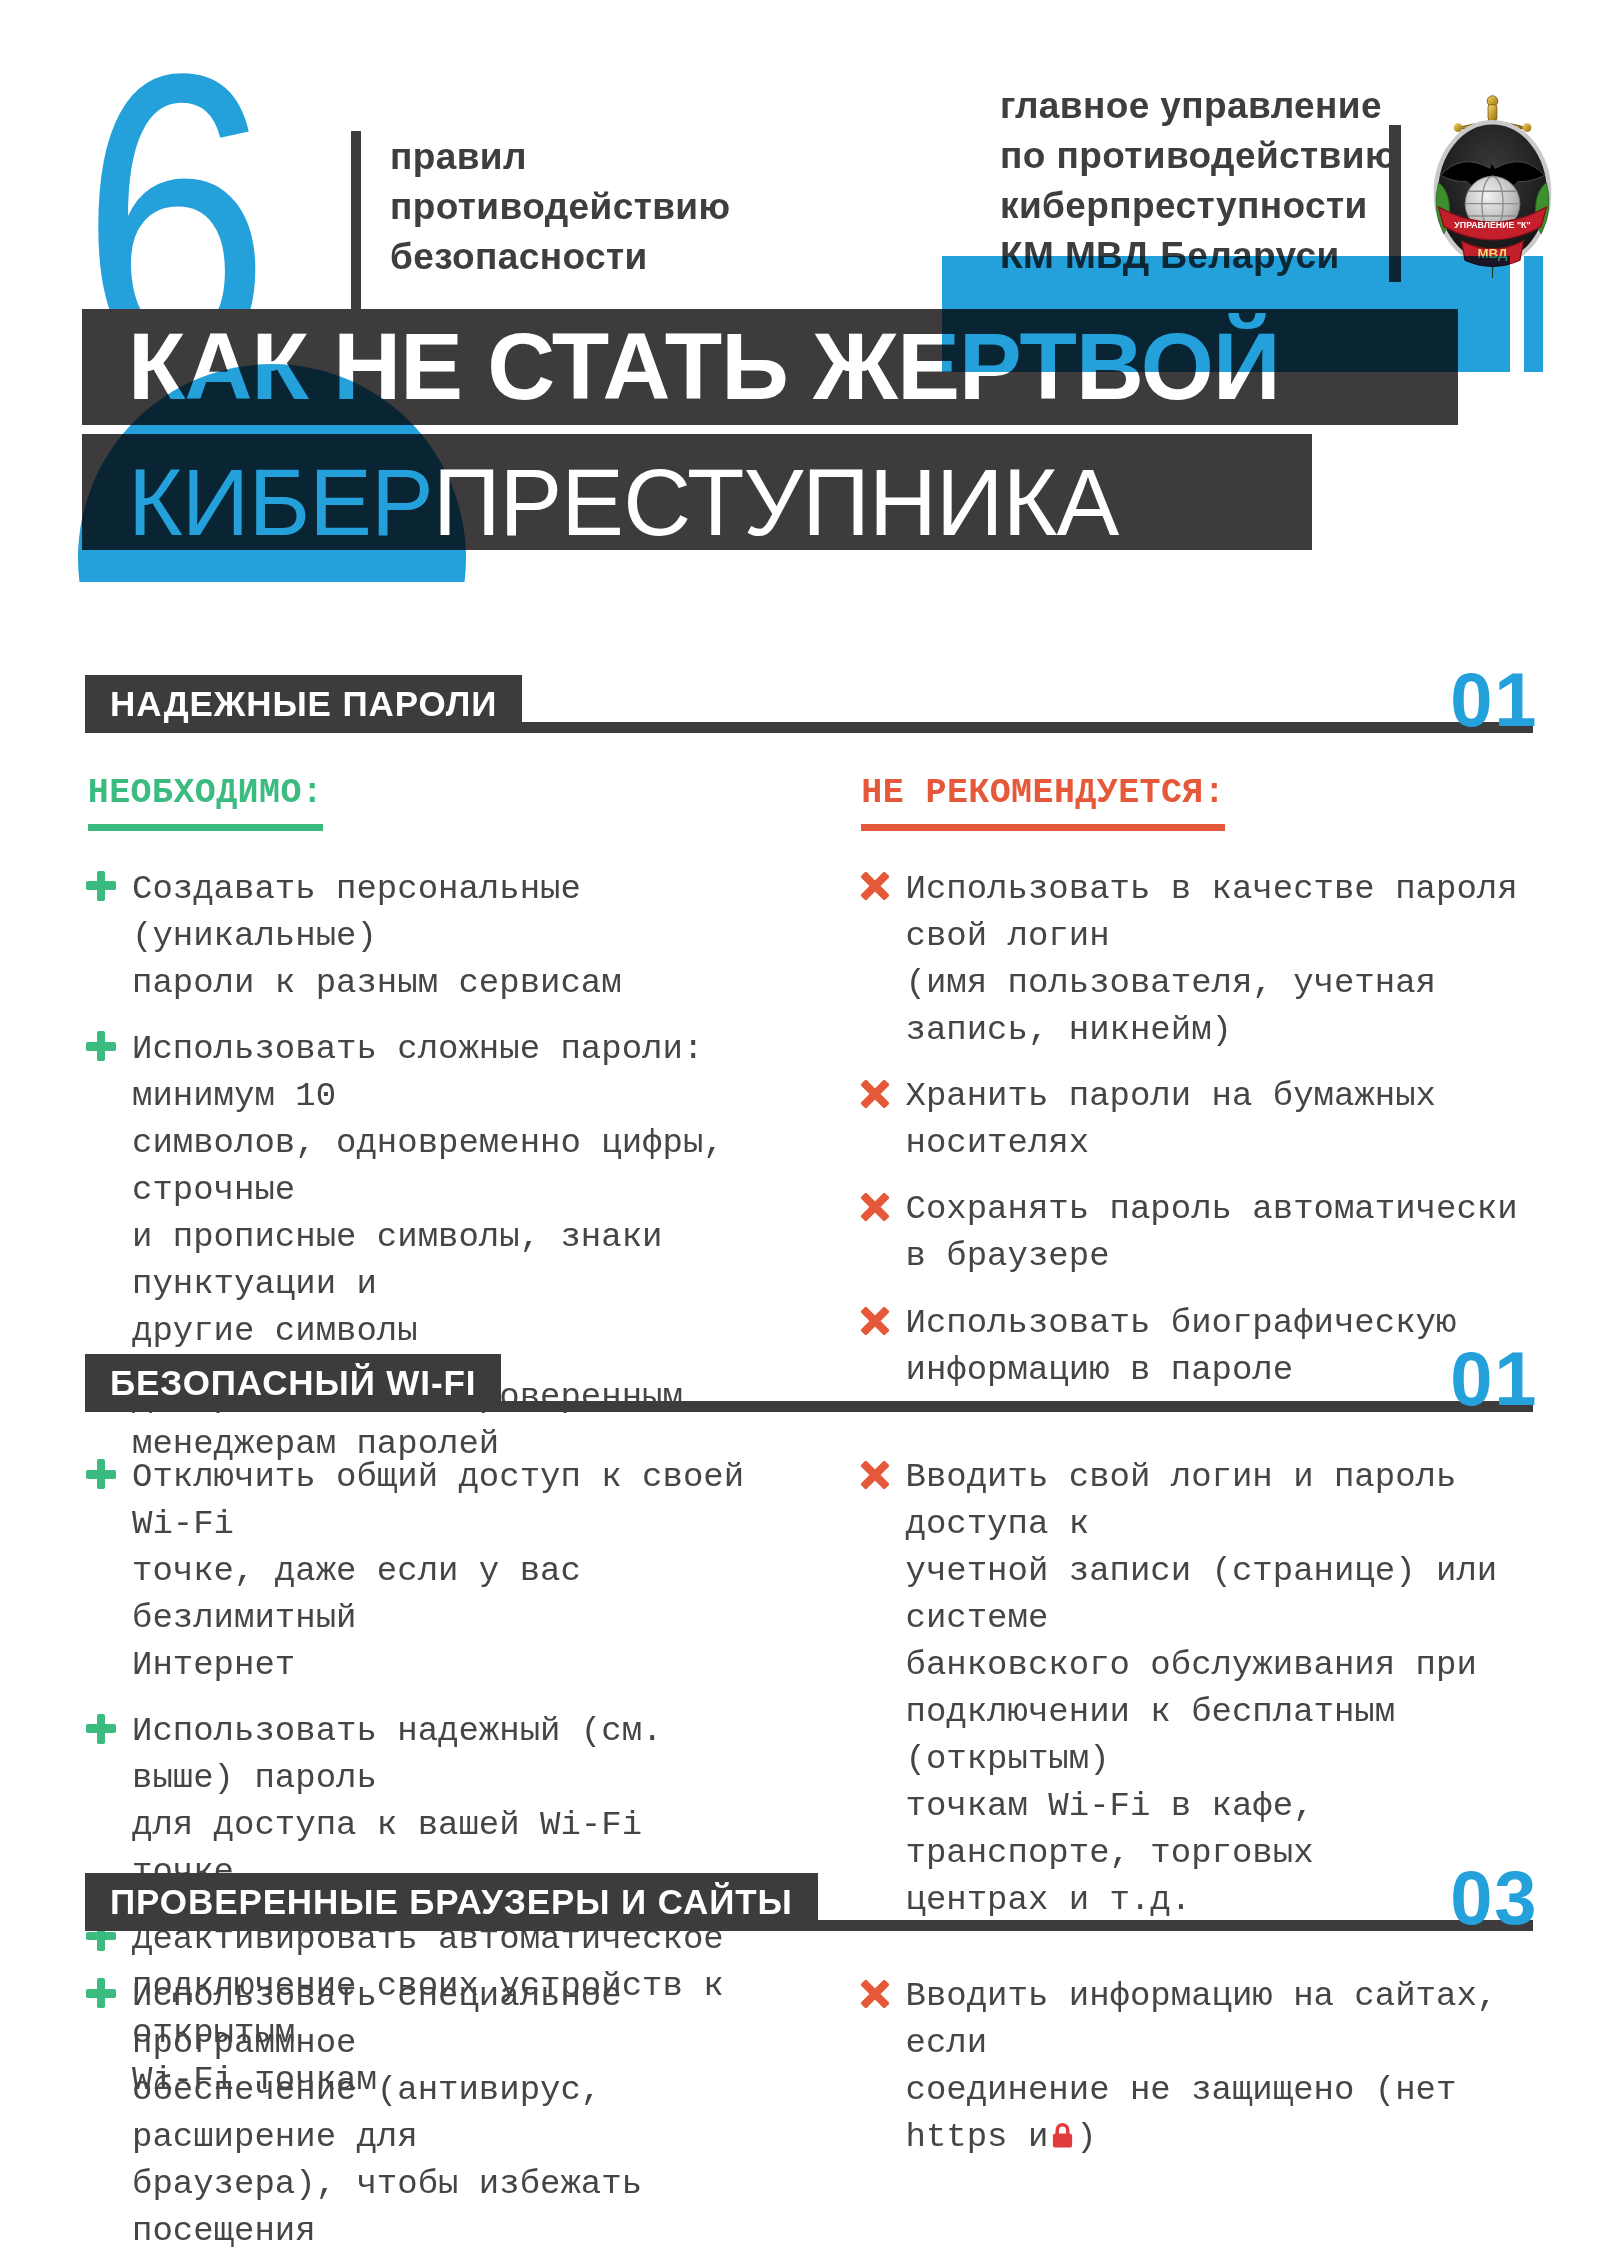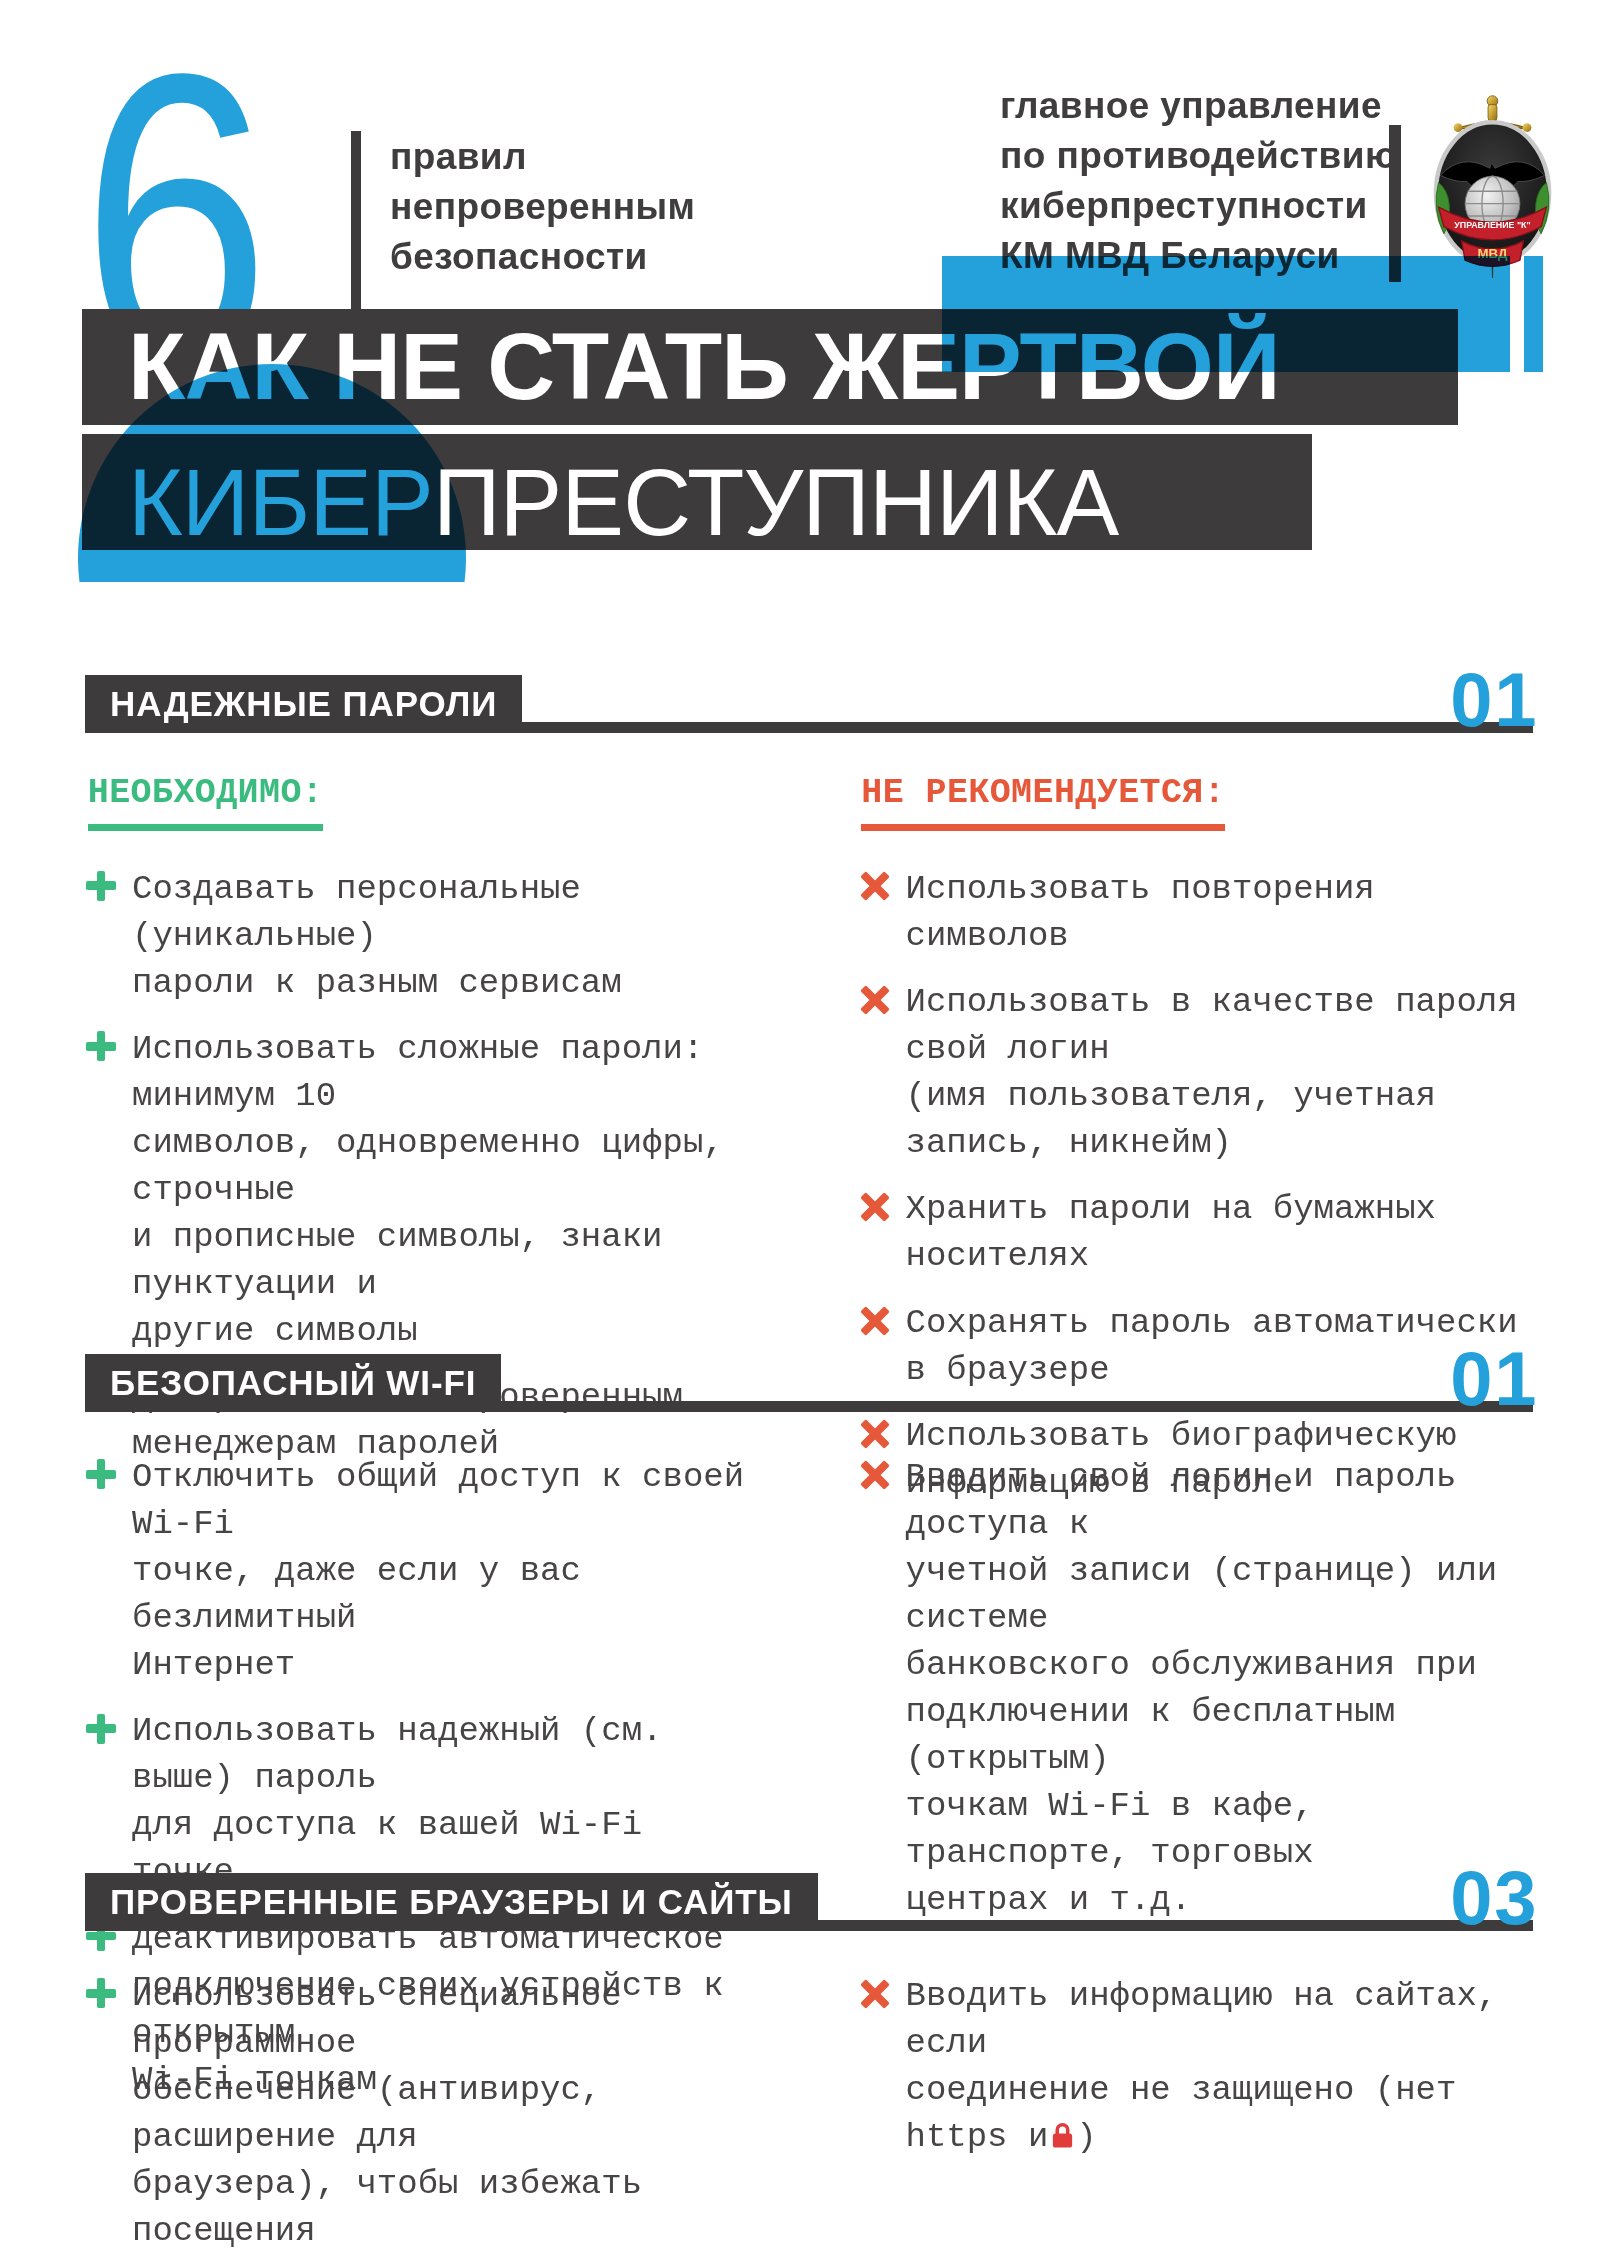--- a/index.html
+++ b/index.html
@@ -85,21 +85,21 @@
   .lock-icon{display:inline-block;vertical-align:-2.6px;margin:0 3.5px;}
 
   .col{min-width:0;display:flex;flex-direction:column;align-items:stretch;}
 </style>
 </head>
 <body>
 
 <div class="big-number">6</div>
 <div class="v-rule" style="left:351px;top:131px;width:9.7px;height:187px;"></div>
 <div class="brand-text" style="left:390px;top:132px;">правил
-непроверенным
+противодействию
 безопасности</div>
 
 <div class="brand-text" style="left:1000px;top:81px;">главное управление
 по противодействию
 киберпреступности
 КМ МВД Беларуси</div>
 <div class="v-rule" style="left:1389px;top:125px;width:11.5px;height:157px;"></div>
 
 <svg class="abs" style="left:1412px;top:94px;" width="161" height="191" viewBox="0 0 182 216">
   <defs>
@@ -182,24 +182,20 @@
       <div class="item">
         <span class="marker"><span class="plus"></span></span>
         <span class="item-text">Доверять только проверенным
 менеджерам паролей</span>
       </div>
     </div>
     <div class="col">
       <span class="col-heading heading-dont">НЕ РЕКОМЕНДУЕТСЯ:</span>
       <div class="item">
         <span class="marker"><span class="cross"></span></span>
-        <span class="item-text">Использовать повторения символов</span>
-      </div>
-      <div class="item">
-        <span class="marker"><span class="cross"></span></span>
         <span class="item-text">Использовать в качестве пароля свой логин
 (имя пользователя, учетная запись, никнейм)</span>
       </div>
       <div class="item">
         <span class="marker"><span class="cross"></span></span>
         <span class="item-text">Хранить пароли на бумажных носителях</span>
       </div>
       <div class="item">
         <span class="marker"><span class="cross"></span></span>
         <span class="item-text">Сохранять пароль автоматически

